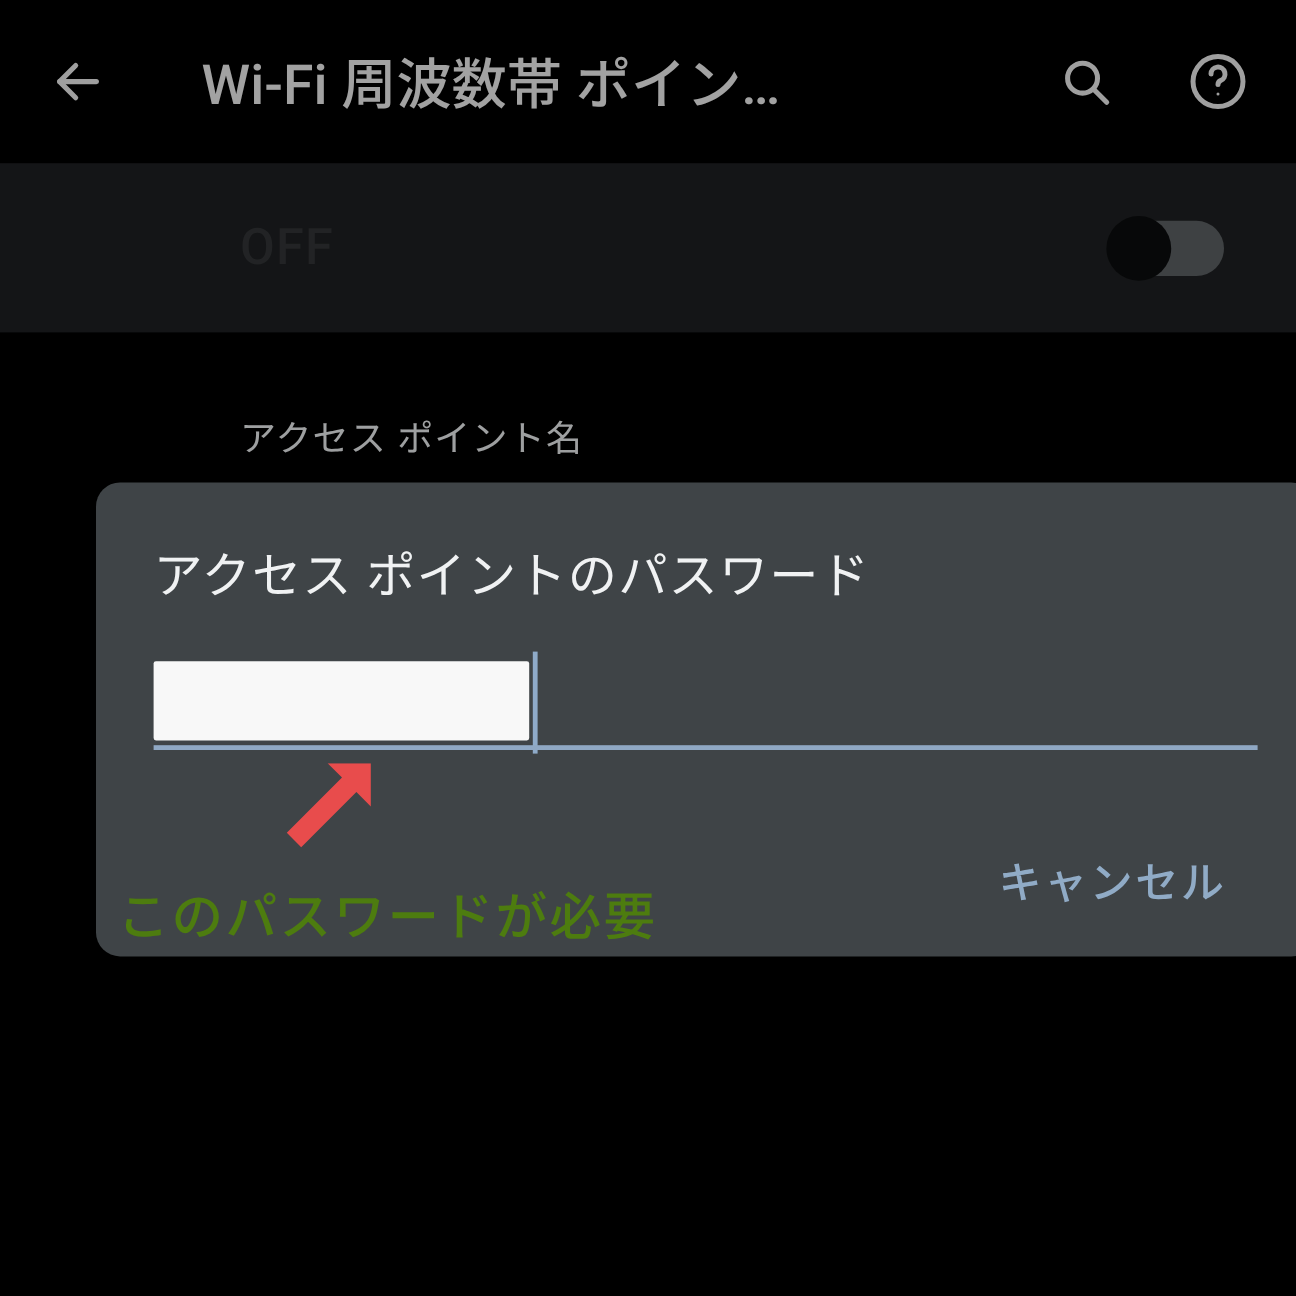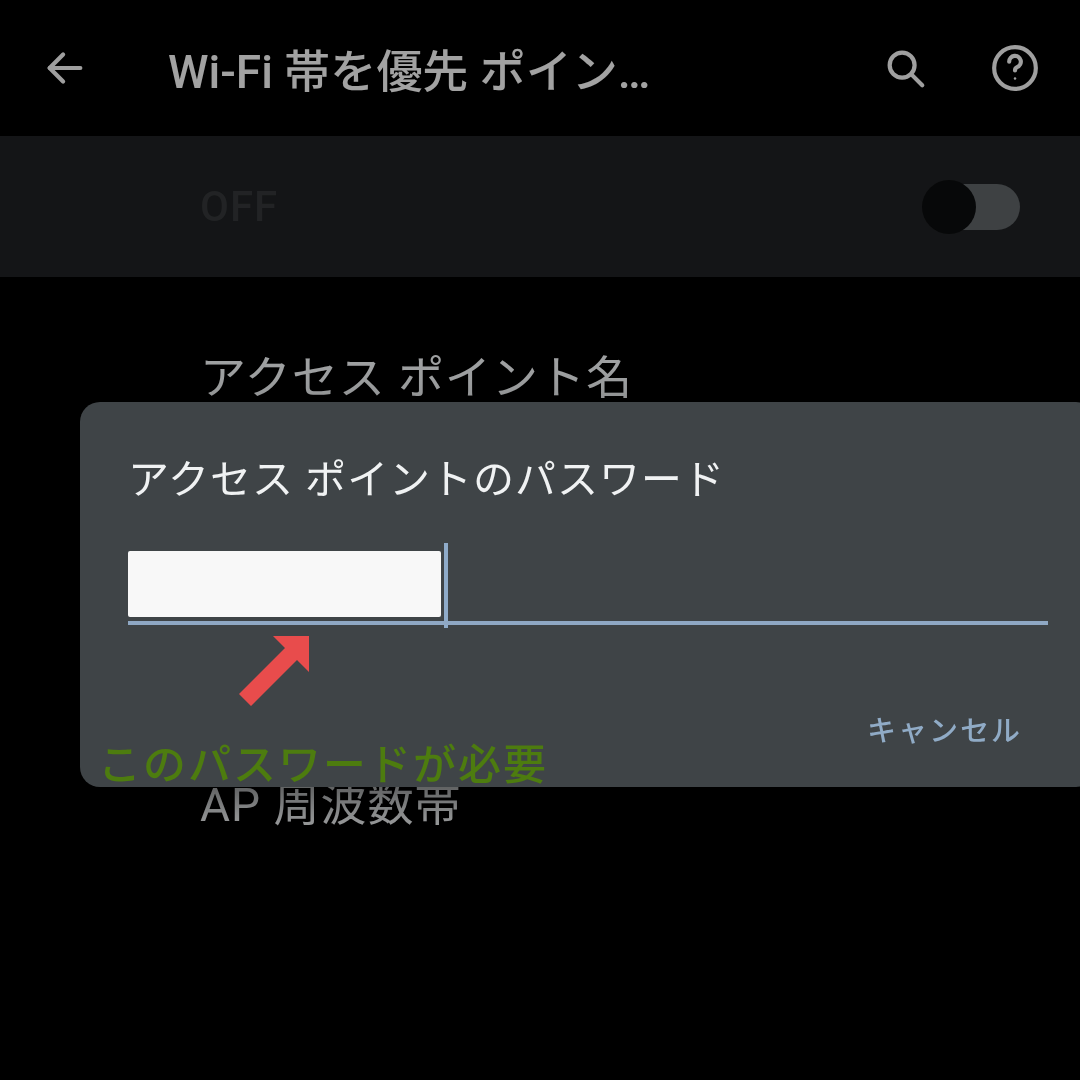--- a/index.html
+++ b/index.html
@@ -40,21 +40,21 @@
   .switch .knob{
     position:absolute;left:-2px;top:-4px;width:54px;height:54px;border-radius:50%;
     background:#0b0c0d;
   }
 
   
   .list{padding-top:40px;}
   .item{
     padding:24px 60px 24px 200px;
   }
-  .item .primary{font-size:46px;color:#e3e5e7;letter-spacing:1px;}
+  .item .primary{font-size:30px;color:#e3e5e7;letter-spacing:1px;}
   .item .secondary{font-size:34px;color:#959a9e;margin-top:10px;letter-spacing:0.5px;}
   .gap{height:160px;}
 
   
   .dots{
     padding:18px 60px 0 200px;
     color:#9a9fa3;letter-spacing:6px;font-size:22px;
   }
 
   
@@ -89,21 +89,21 @@
     background:#8fabc9;
   }
   .field .underline{
     position:absolute;left:0;right:0;bottom:0;height:4px;background:#8fa8c4;
   }
   .dialog-actions{
     display:flex;justify-content:flex-end;gap:70px;
     margin-top:74px;margin-right:8px;
   }
   .dialog-actions .btn{
-    font-size:29px;color:#90abc6;font-weight:500;letter-spacing:2px;
+    font-size:36px;color:#90abc6;font-weight:500;letter-spacing:2px;
     padding:8px 18px;cursor:pointer;border-radius:8px;
   }
 
   
   .annotation{
     position:absolute;left:98px;top:630px;pointer-events:none;
   }
   .annotation .arrow{
     position:absolute;left:117px;top:6px;
   }
@@ -120,21 +120,21 @@
 
   <div class="page">
 
     <div class="appbar">
       <div class="icon-btn">
         <svg width="46" height="46" viewBox="0 0 24 24" fill="none" stroke="#e4e4e4" stroke-width="2.2" stroke-linecap="round" stroke-linejoin="round">
           <line x1="20" y1="12" x2="4" y2="12"></line>
           <polyline points="11 5 4 12 11 19"></polyline>
         </svg>
       </div>
-      <div class="title">Wi-Fi 帯を優先 ポイン…</div>
+      <div class="title">Wi-Fi 周波数帯 ポイン…</div>
       <div class="actions">
         <div class="icon-btn">
           <svg width="46" height="46" viewBox="0 0 24 24" fill="none" stroke="#e4e4e4" stroke-width="2.2" stroke-linecap="round">
             <circle cx="10.5" cy="10.5" r="6.5"></circle>
             <line x1="21" y1="21" x2="15.2" y2="15.2"></line>
           </svg>
         </div>
         <div class="icon-btn">
           <svg width="50" height="50" viewBox="0 0 24 24" fill="none" stroke="#e4e4e4" stroke-width="2" stroke-linecap="round">
             <circle cx="12" cy="12" r="10"></circle>

